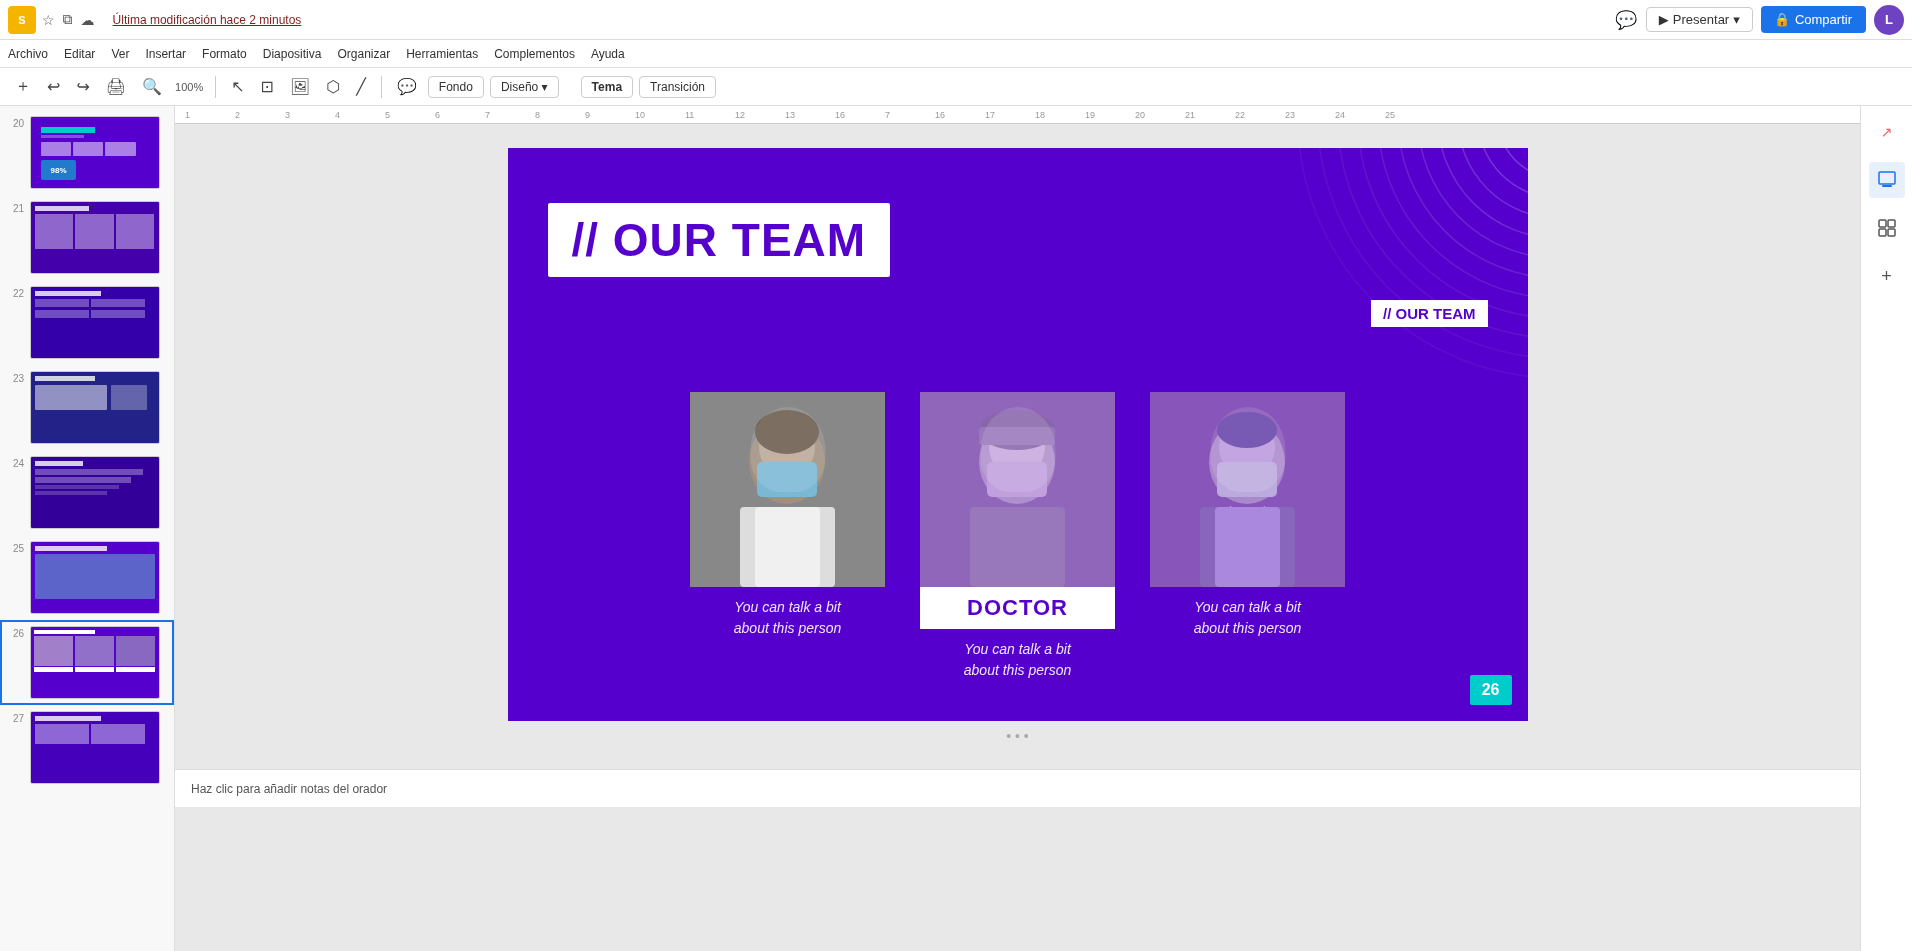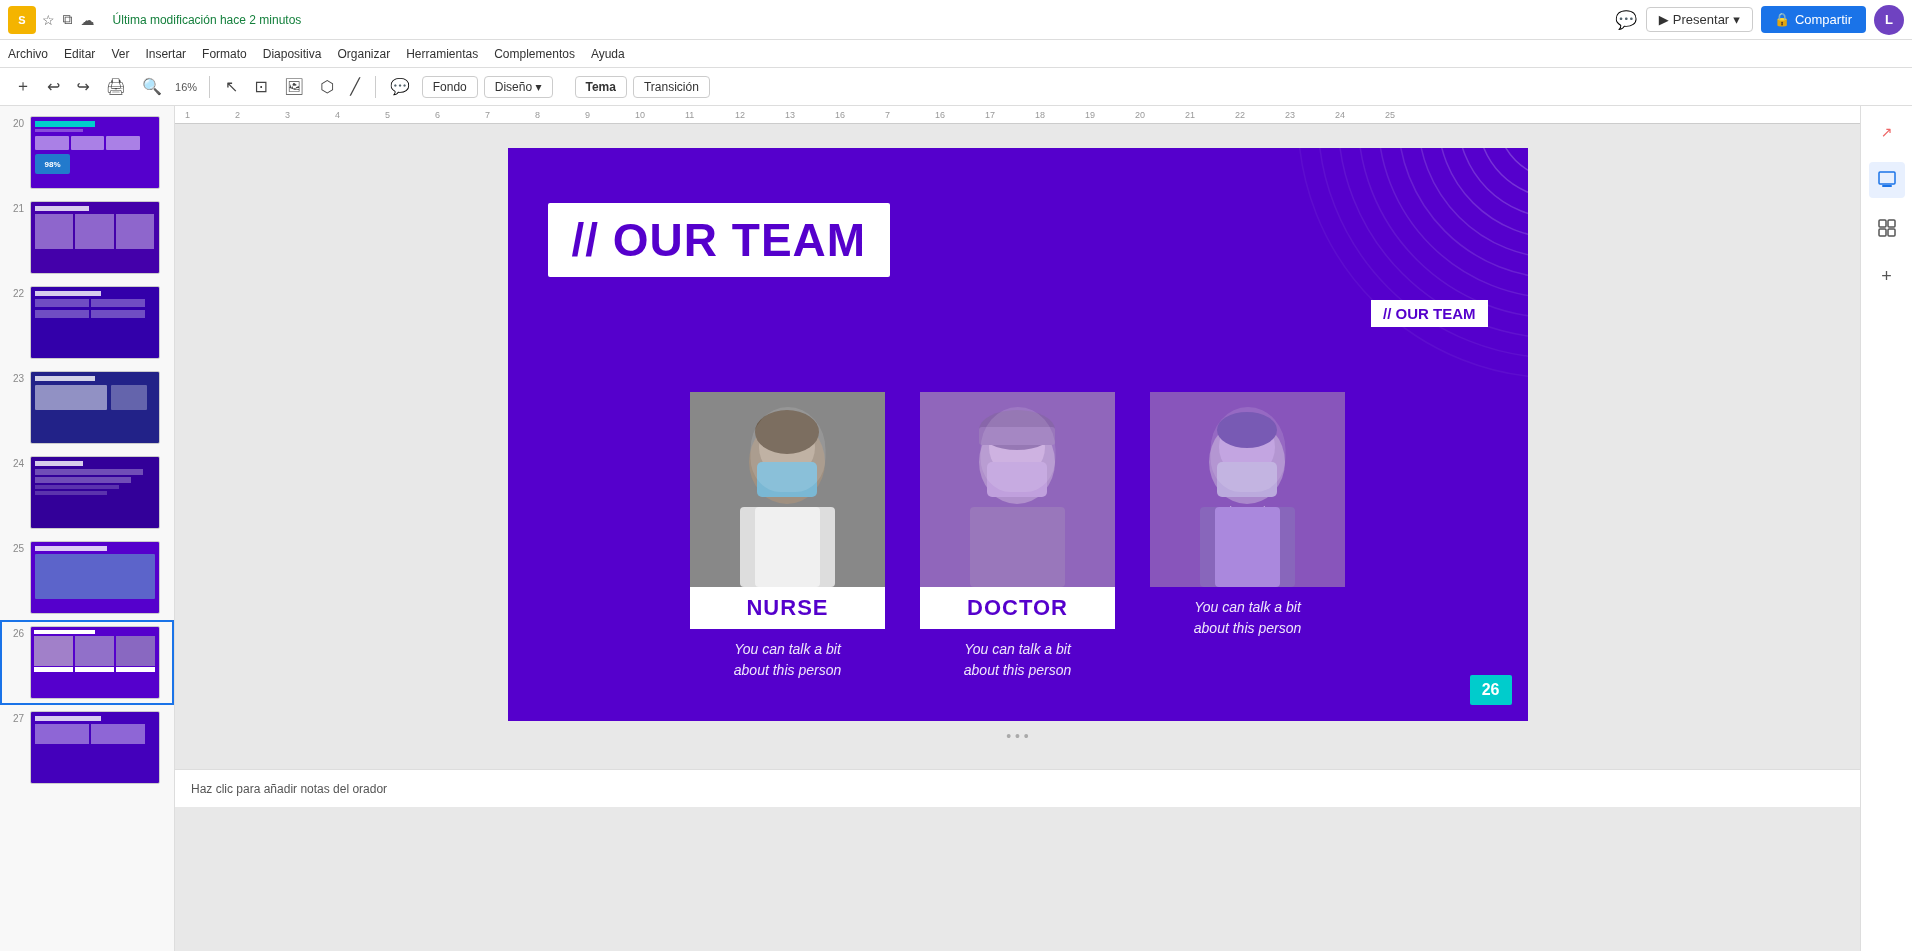--- a/index.html
+++ b/index.html
@@ -42,21 +42,21 @@
     .btn-compartir {
       background: #1a73e8; border: none; border-radius: 4px;
       padding: 6px 14px; font-size: 13px; cursor: pointer; color: #fff;
       display: flex; align-items: center; gap: 4px;
     }
     .avatar-circle {
       width: 30px; height: 30px; border-radius: 50%;
       background: #6f42c1; color: #fff; font-size: 13px;
       display: flex; align-items: center; justify-content: center; font-weight: bold;
     }
-    .last-modified { font-size: 12px; color: #15803d; cursor: pointer; }
+    .last-modified { font-size: 12px; color: #7f1d1d; text-decoration: underline; cursor: pointer; }
 
     
     #menubar {
       background: #fff;
       height: 28px;
       display: flex;
       align-items: center;
       padding: 0 8px;
       border-bottom: 1px solid #ddd;
       gap: 16px;
@@ -349,21 +349,21 @@
   <span>Complementos</span>
   <span>Ayuda</span>
 </div>
 
 <div id="toolbar">
   <button class="tb-btn">＋</button>
   <button class="tb-btn">↩</button>
   <button class="tb-btn">↪</button>
   <button class="tb-btn">🖨</button>
   <button class="tb-btn">🔍</button>
-  <span style="font-size:11px; color:#555; margin:0 2px;">16%</span>
+  <span style="font-size:11px; color:#555; margin:0 2px;">100%</span>
   <div class="tb-divider"></div>
   <button class="tb-btn">↖</button>
   <button class="tb-btn">⊡</button>
   <button class="tb-btn">🖼</button>
   <button class="tb-btn">⬡</button>
   <button class="tb-btn">╱</button>
   <div class="tb-divider"></div>
   <button class="tb-btn">💬</button>
   <button class="tb-label-btn">Fondo</button>
   <button class="tb-label-btn">
@@ -375,21 +375,21 @@
 </div>
 
 <div id="main">
 
   <div id="sidebar">
 
     <div class="slide-thumb">
       <span class="slide-num">20</span>
       <div class="slide-preview">
         <div class="thumb-inner" style="background:#5500cc;">
-          <div style="padding:4px;">
+          <div style="padding:10px;">
             <div style="background:#00cccc;height:6px;width:50%;margin-bottom:2px;"></div>
             <div style="background:rgba(255,255,255,0.3);height:3px;width:40%;margin-bottom:2px;"></div>
             <div style="display:flex;gap:2px;margin-top:4px;">
               <div style="background:rgba(255,255,255,0.5);height:14px;width:28%;border-radius:1px;"></div>
               <div style="background:rgba(255,255,255,0.5);height:14px;width:28%;border-radius:1px;"></div>
               <div style="background:rgba(255,255,255,0.5);height:14px;width:28%;border-radius:1px;"></div>
             </div>
             <div style="background:rgba(0,204,204,0.6);width:35px;height:20px;margin-top:4px;border-radius:2px;display:flex;align-items:center;justify-content:center;">
               <span style="color:#fff;font-size:8px;font-weight:bold;">98%</span>
             </div>
@@ -585,23 +585,20 @@
 
                   <ellipse cx="97" cy="40" rx="32" ry="22" fill="#6a5a4a"></ellipse>
 
                   <rect x="67" y="70" width="60" height="35" rx="5" fill="#7ab8d4"></rect>
 
                   <rect x="50" y="115" width="95" height="80" rx="4" fill="#ddd"></rect>
                   <rect x="65" y="115" width="65" height="80" rx="4" fill="#f0f0f0"></rect>
                 </svg>
               </div>
             </div>
-            <div class="role-box">
-              <span class="role-text">NURSE</span>
-            </div>
             <div class="role-desc">
               You can talk a bit<br>about this person
             </div>
           </div>
 
           <div class="team-card">
             <div class="team-photo doctor-photo">
               <div class="person-figure doctor">
                 <svg width="195" height="195" viewBox="0 0 195 195">
                   <rect width="195" height="195" fill="#9066bb"></rect>

